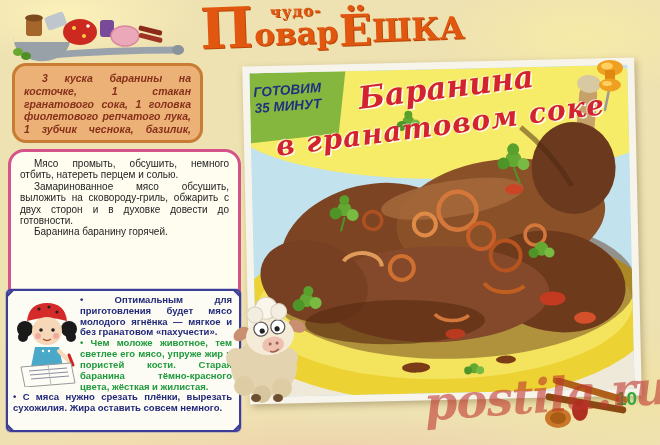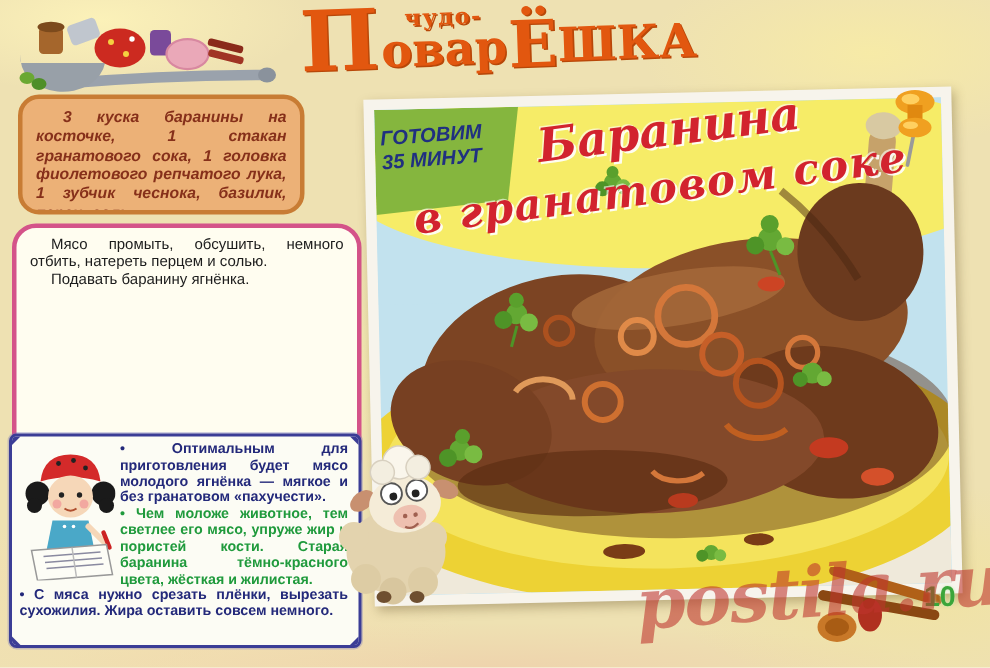--- a/index.html
+++ b/index.html
@@ -109,21 +109,22 @@
     <span class="logo-yo">Ё</span>
     <span class="logo-shka">ШКА</span>
   </div>
 
   <div class="ingredients-box">
     <p>3 куска баранины на косточке, 1 стакан гранатового сока, 1 головка фиолетового репчатого лука, 1 зубчик чеснока, базилик, перец, соль.</p>
   </div>
 
   <div class="instructions-box">
     <p>Мясо промыть, обсушить, немного отбить, натереть перцем и солью.</p>
-    <p>Подавать баранину ягнёнка.</p>
+    <p>Замаринованное мясо обсушить, выложить на сковороду-гриль, обжарить с двух сторон и в духовке довести до готовности.</p>
+    <p>Баранина баранину горячей.</p>
   </div>
 
   <div class="tips-box">
     <div class="corner tl"></div>
     <div class="corner tr"></div>
     <div class="corner bl"></div>
     <div class="corner br"></div>
     <svg class="girl" viewBox="0 0 64 92">
       <path d="M14,26 Q16,8 34,8 Q52,8 54,26 Q34,20 14,26 Z" fill="#d42a2a"></path>
       <circle cx="26" cy="14" r="1.6" fill="#222"></circle>

